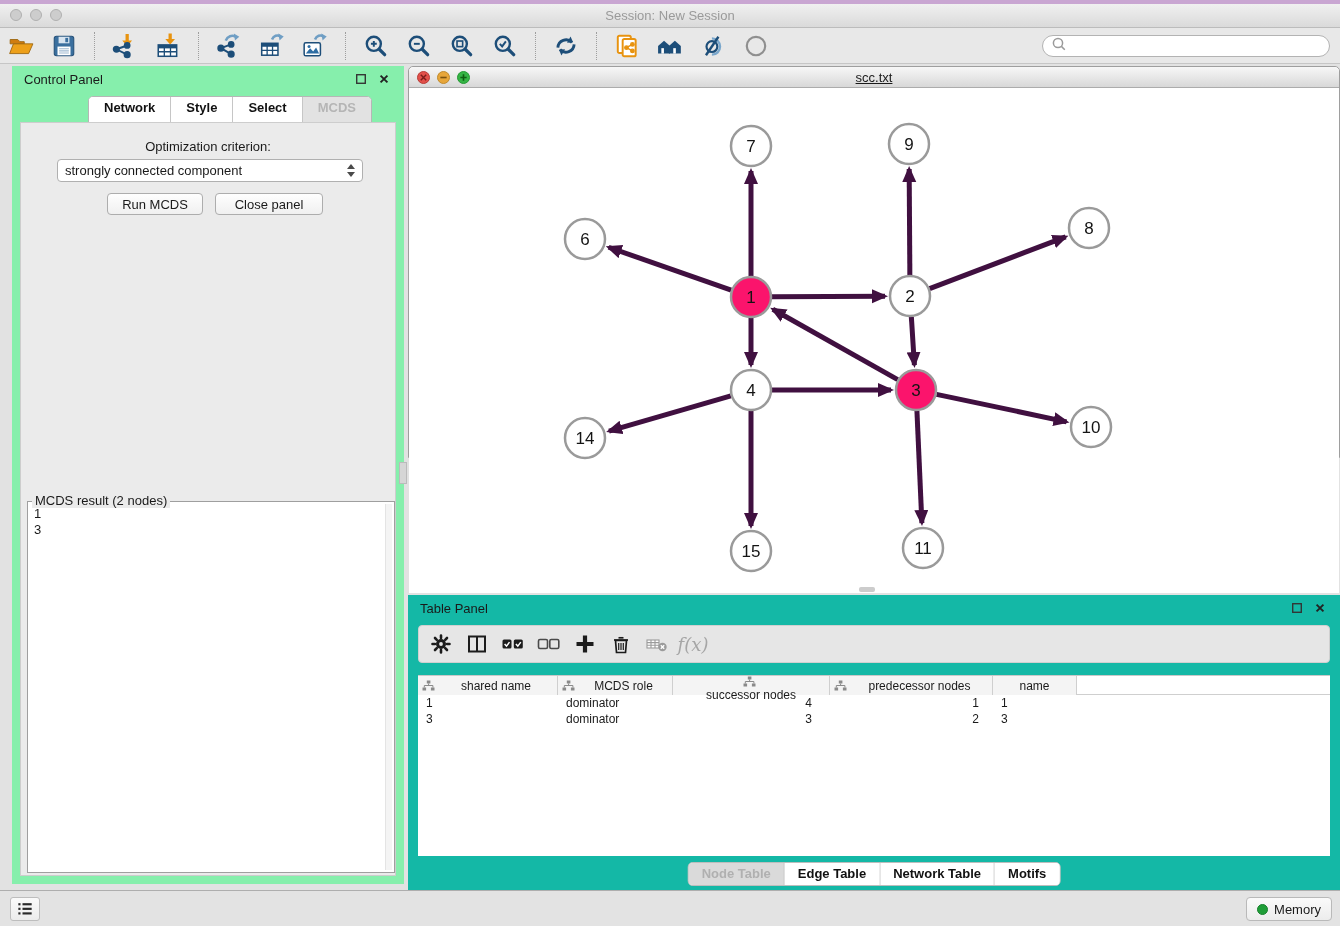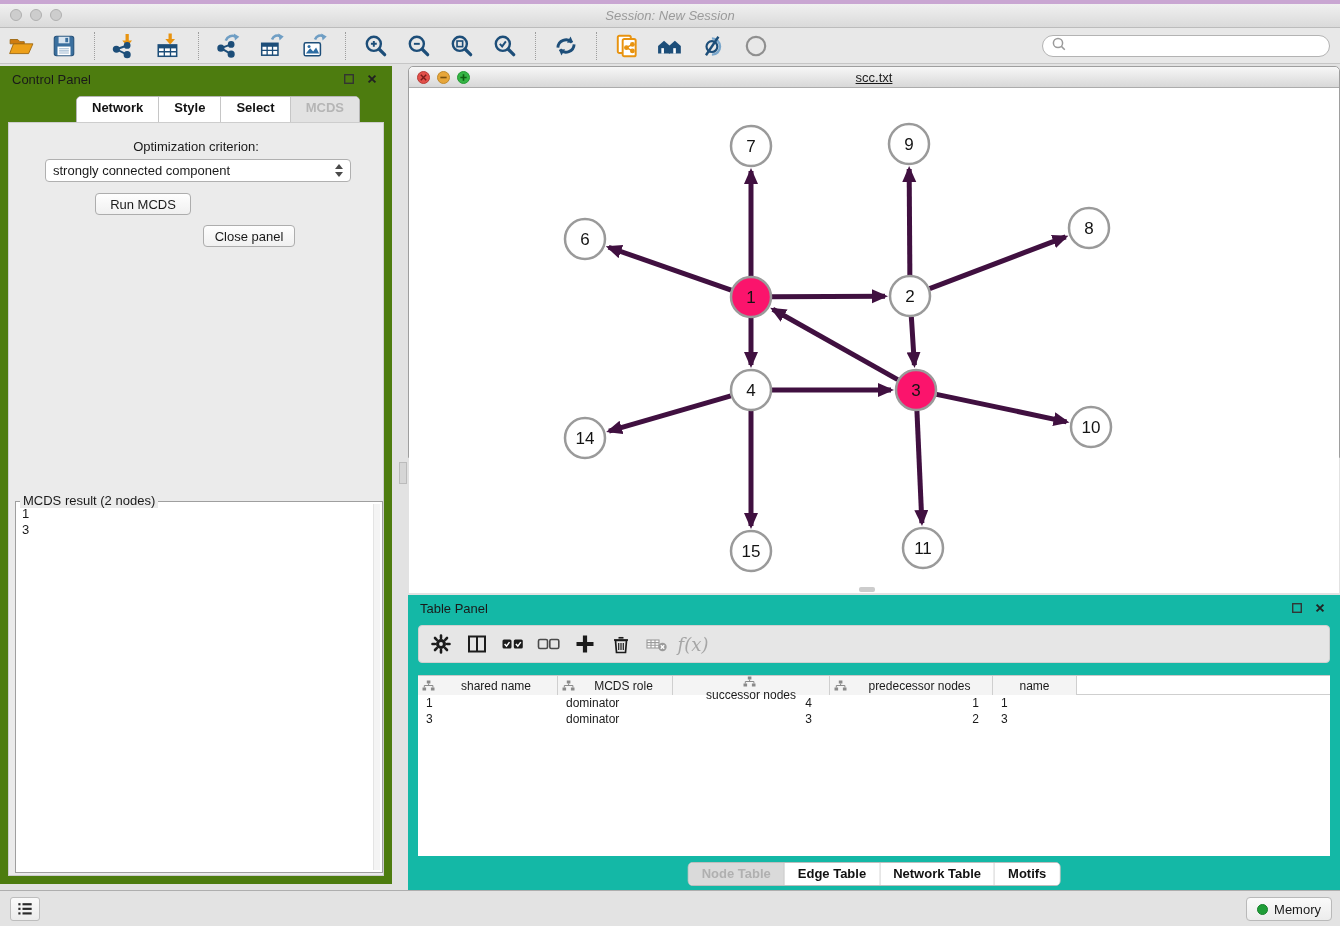--- a/index.html
+++ b/index.html
@@ -5,58 +5,58 @@
   * { box-sizing: border-box; }
   html,body { margin:0; padding:0; }
   body {
     width:1340px; height:926px; position:relative; overflow:hidden;
     background:#e2e2e2; font-family:"Liberation Sans", sans-serif; color:#1a1a1a;
   }
   
   #accent-strip { position:absolute; top:0; left:0; width:100%; height:4px; background:#c9a6d2; }
   #titlebar { position:absolute; top:4px; left:0; width:100%; height:24px;
     background:linear-gradient(#f0f0f0,#dadada); border-bottom:1px solid #bcbcbc;
-    display:flex; align-items:center; justify-content:center;font-style:italic; }
+    display:flex; align-items:center; justify-content:center; }
   #titlebar .win-title { font-size:13px; color:#9a9a9a; }
   .mac-dots { position:absolute; left:10px; top:5px; display:flex; gap:8px; }
   .mac-dot { width:12px; height:12px; border-radius:50%; background:#cdcdcd; border:1px solid #b0b0b0; }
   
   #toolbar { position:absolute; top:28px; left:0; width:100%; height:36px;
     background:#e8e8e8; border-bottom:1px solid #c6c6c6;
     display:flex; align-items:center; padding:0 10px 0 6px; gap:13px; }
   .ti { width:30px; height:30px; flex:0 0 auto; display:flex; align-items:center; justify-content:center; }
   .tsep { width:0; height:28px; border-left:1px dotted #9e9e9e; margin:0 2px; flex:0 0 auto; }
   #search-wrap { margin-left:auto; width:288px; height:22px; background:#fff;
     border:1px solid #b3b3b3; border-radius:12px; display:flex; align-items:center; padding:0 7px; }
   #search-input { border:none; outline:none; flex:1; font-size:13px; background:transparent; height:18px; font-family:"Liberation Sans",sans-serif; }
   
   .ph { height:26px; display:flex; align-items:center; padding:0 12px; font-size:13px; }
   .ph .sp { flex:1; }
   .ph-btn { width:16px; height:16px; display:flex; align-items:center; justify-content:center; margin-left:7px; }
   
-  #control-panel { position:absolute; left:0; top:66px; width:392px; height:818px; background:#4d7c0f; }
+  #control-panel { position:absolute; left:12px; top:66px; width:392px; height:818px; background:#86efac; }
   #cp-tabs { position:absolute; left:76px; top:30px; height:38px; display:flex;
     border:1px solid #b6b6b6; border-radius:5px; overflow:hidden; background:#fff; }
   .cp-tab { padding:0 15px; line-height:22px; font-size:13px; font-weight:700; color:#111;
     background:#fff; border-right:1px solid #c6c6c6; cursor:default; }
   .cp-tab:last-child { border-right:none; }
   .cp-tab.sel { background:#e2e2e2; color:#b5b5b5; }
   #cp-content { position:absolute; left:8px; top:56px; right:8px; bottom:8px;
     background:#ebebeb; border:1px solid #cdcdcd; }
   #opt-label { position:absolute; top:16px; left:0; right:0; text-align:center; font-size:13px; }
   #criterion-select { position:absolute; left:36px; top:36px; width:306px; height:23px;
     background:#fff; border:1px solid #b0b0b0; border-radius:4px; display:flex; align-items:center; padding:0 7px; font-size:13px; }
   #criterion-select .sel-text { flex:1; }
   .stepper { display:flex; flex-direction:column; align-items:center; gap:3px; }
   .stepper .up { width:0; height:0; border-left:4px solid transparent; border-right:4px solid transparent; border-bottom:5px solid #4a4a4a; }
   .stepper .down { width:0; height:0; border-left:4px solid transparent; border-right:4px solid transparent; border-top:5px solid #4a4a4a; }
   .btn { position:absolute; height:22px; background:linear-gradient(#fefefe,#f0f0f0);
     border:1px solid #adadad; border-radius:4px; font-size:13px; display:flex; align-items:center; justify-content:center; }
   #run-btn { left:86px; top:70px; width:96px; }
-  #close-btn { left:194px; top:70px; width:92px;margin-top:32px; }
+  #close-btn { left:194px; top:70px; width:108px; }
   #result-group { position:absolute; left:6px; top:378px; width:368px; height:372px;
     border:1px solid #9f9f9f; background:#fff; }
   #result-label { position:absolute; top:-9px; left:4px; background:#ebebeb; padding:0 3px; font-size:13px; }
   #result-text { position:absolute; top:4px; left:6px; right:14px; bottom:4px;
     font-size:13px; line-height:16px; white-space:pre-line; overflow:hidden; }
   #result-scroll { position:absolute; top:2px; right:2px; bottom:2px; width:7px;
     background:#f4f4f4; border-left:1px solid #e4e4e4; }
   
   #v-divider { position:absolute; left:399px; top:66px; width:8px; height:818px; }
   #v-divider .handle { position:absolute; left:0; top:396px; width:8px; height:22px;

